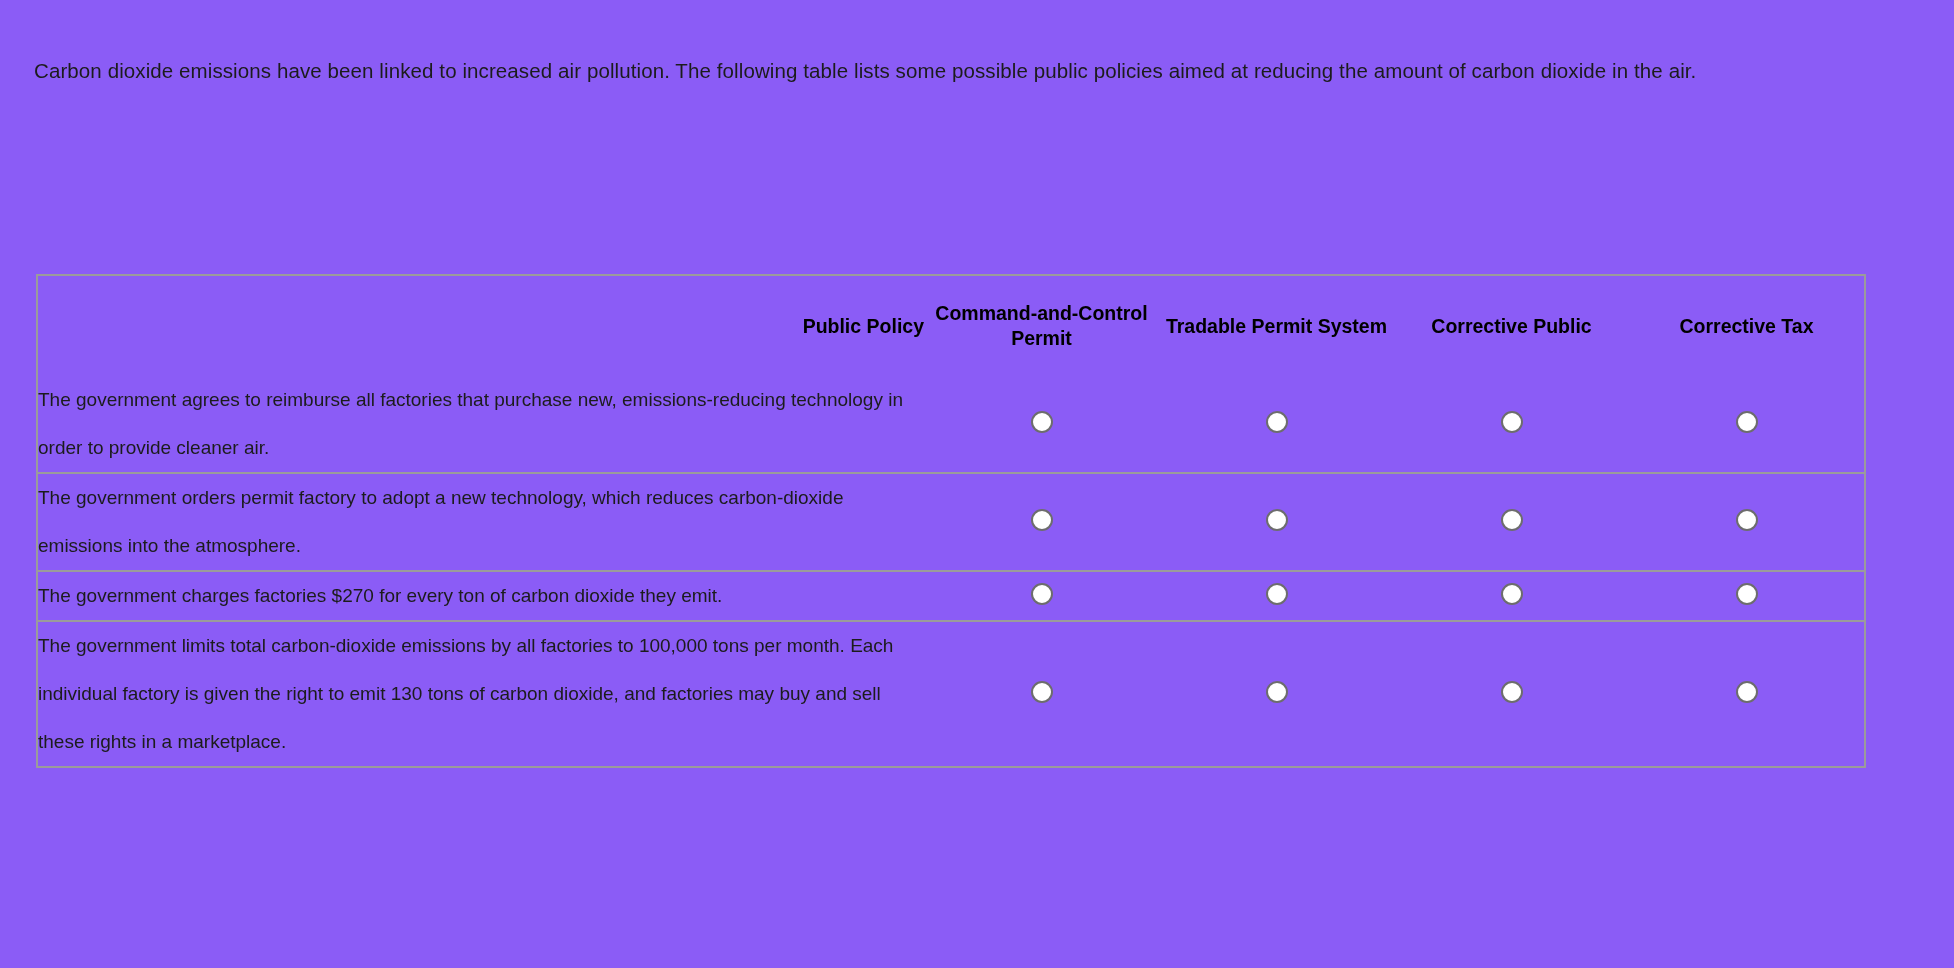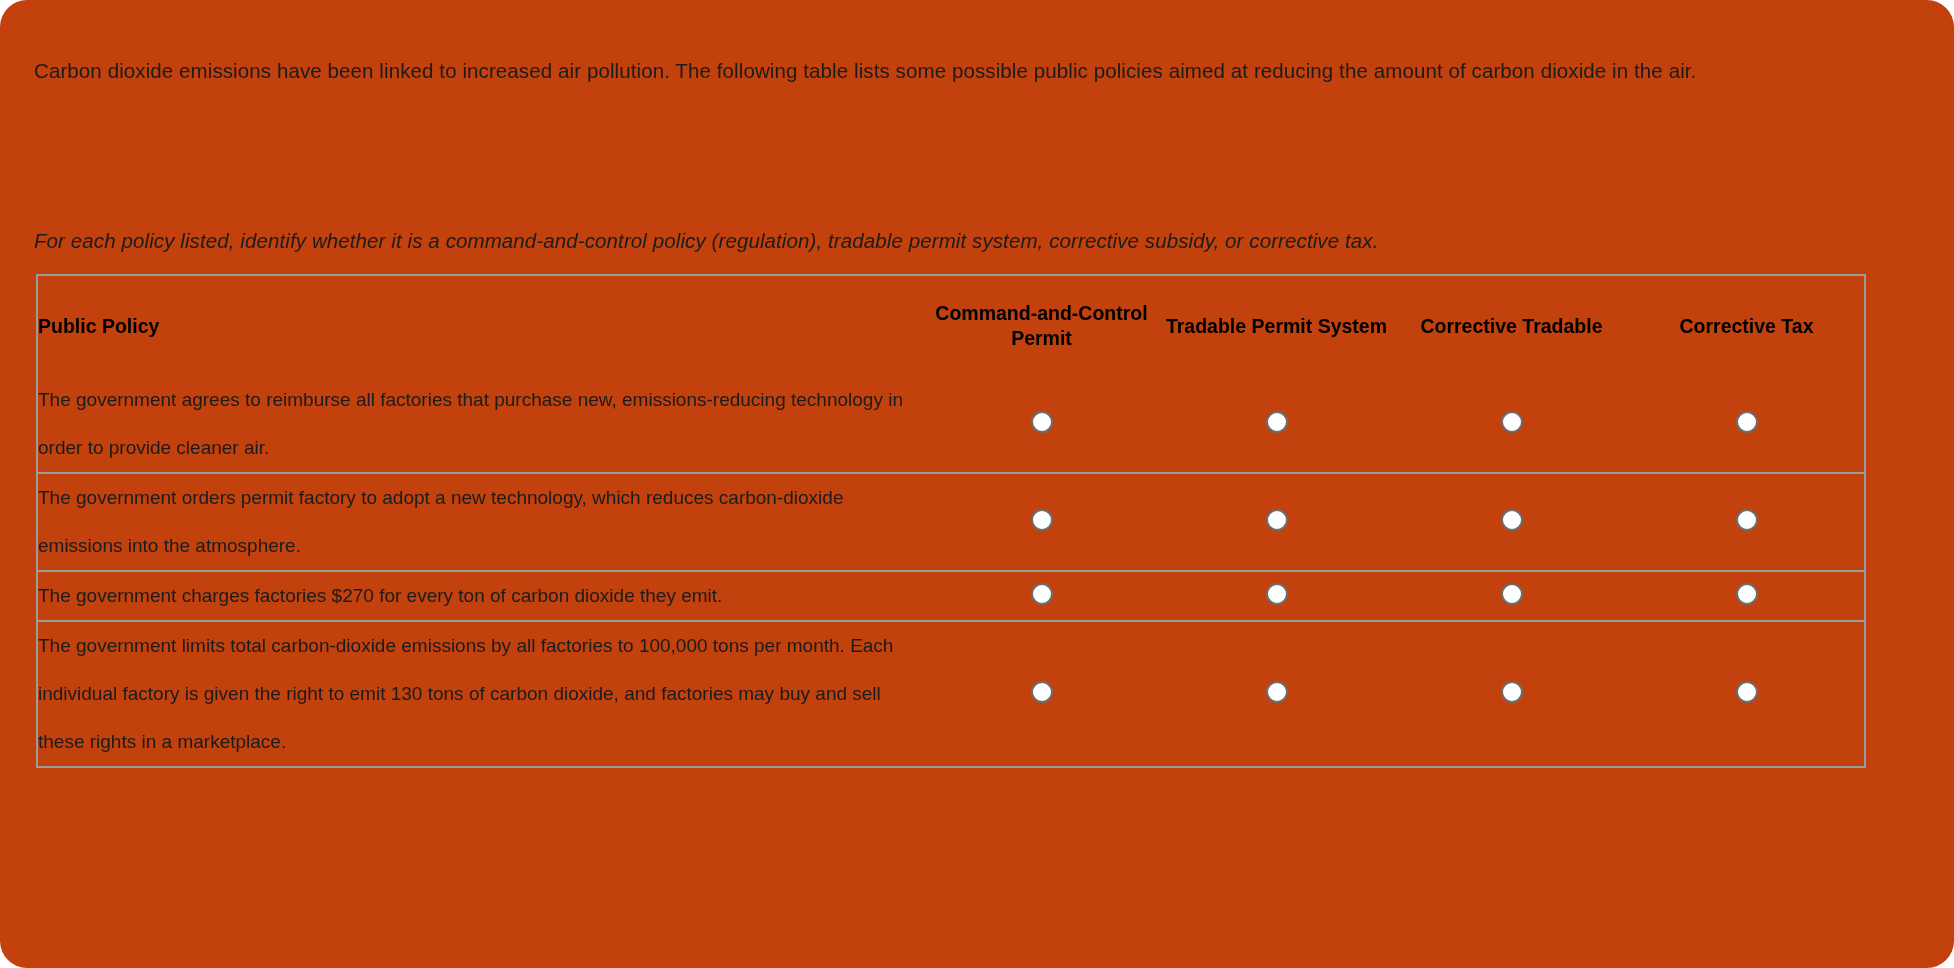--- a/index.html
+++ b/index.html
@@ -12,22 +12,21 @@
     height: 968px;
     font-family: "Liberation Sans", sans-serif;
     color: #1a1a1a;
     overflow: hidden;
   }
 
   #page {
     position: relative;
     width: 1954px;
     height: 968px;
-    background: #c2410c;
-    border-radius: 27px;
+    background: #8b5cf6;
   }
 
   
   .intro {
     position: absolute;
     left: 34px;
     top: 26px;
     width: 1800px;
     font-size: 20.5px;
     line-height: 48px;
@@ -78,21 +77,21 @@
     border-bottom: 2px solid #9b9b9b;
     font-weight: bold;
     font-size: 19.5px;
     line-height: 25px;
     vertical-align: bottom;
     padding-bottom: 8px;
     color: #000000;
   }
 
   th.col-policy {
-    text-align: left;
+    text-align: right;
     padding-left: 13px;
     width: 886px;
     vertical-align: bottom;
   }
 
   th.col-opt {
     text-align: center;
     vertical-align: bottom;
   }
 
@@ -131,30 +130,29 @@
     cursor: pointer;
   }
 </style>
 </head>
 <body>
 
 <div id="page">
 
   <p class="intro">Carbon dioxide emissions have been linked to increased air pollution. The following table lists some possible public policies aimed at reducing the amount of carbon dioxide in the air.</p>
 
-  <p class="instruction">For each policy listed, identify whether it is a command-and-control policy (regulation), tradable permit system, corrective subsidy, or corrective tax.</p>
 
   <div class="policy-table-wrap">
     <table class="policy-table">
       <thead>
         <tr>
           <th class="col-policy">Public Policy</th>
           <th class="col-opt c1">Command-and-Control Permit</th>
           <th class="col-opt c2">Tradable Permit System</th>
-          <th class="col-opt c3">Corrective Tradable</th>
+          <th class="col-opt c3">Corrective Public</th>
           <th class="col-opt c4">Corrective Tax</th>
         </tr>
       </thead>
       <tbody>
 
         <tr>
           <td class="policy-text">The government agrees to reimburse all factories that purchase new, emissions-reducing technology in order to provide cleaner air.</td>
           <td class="radio-cell">
             <span class="radio"></span>
           </td>

